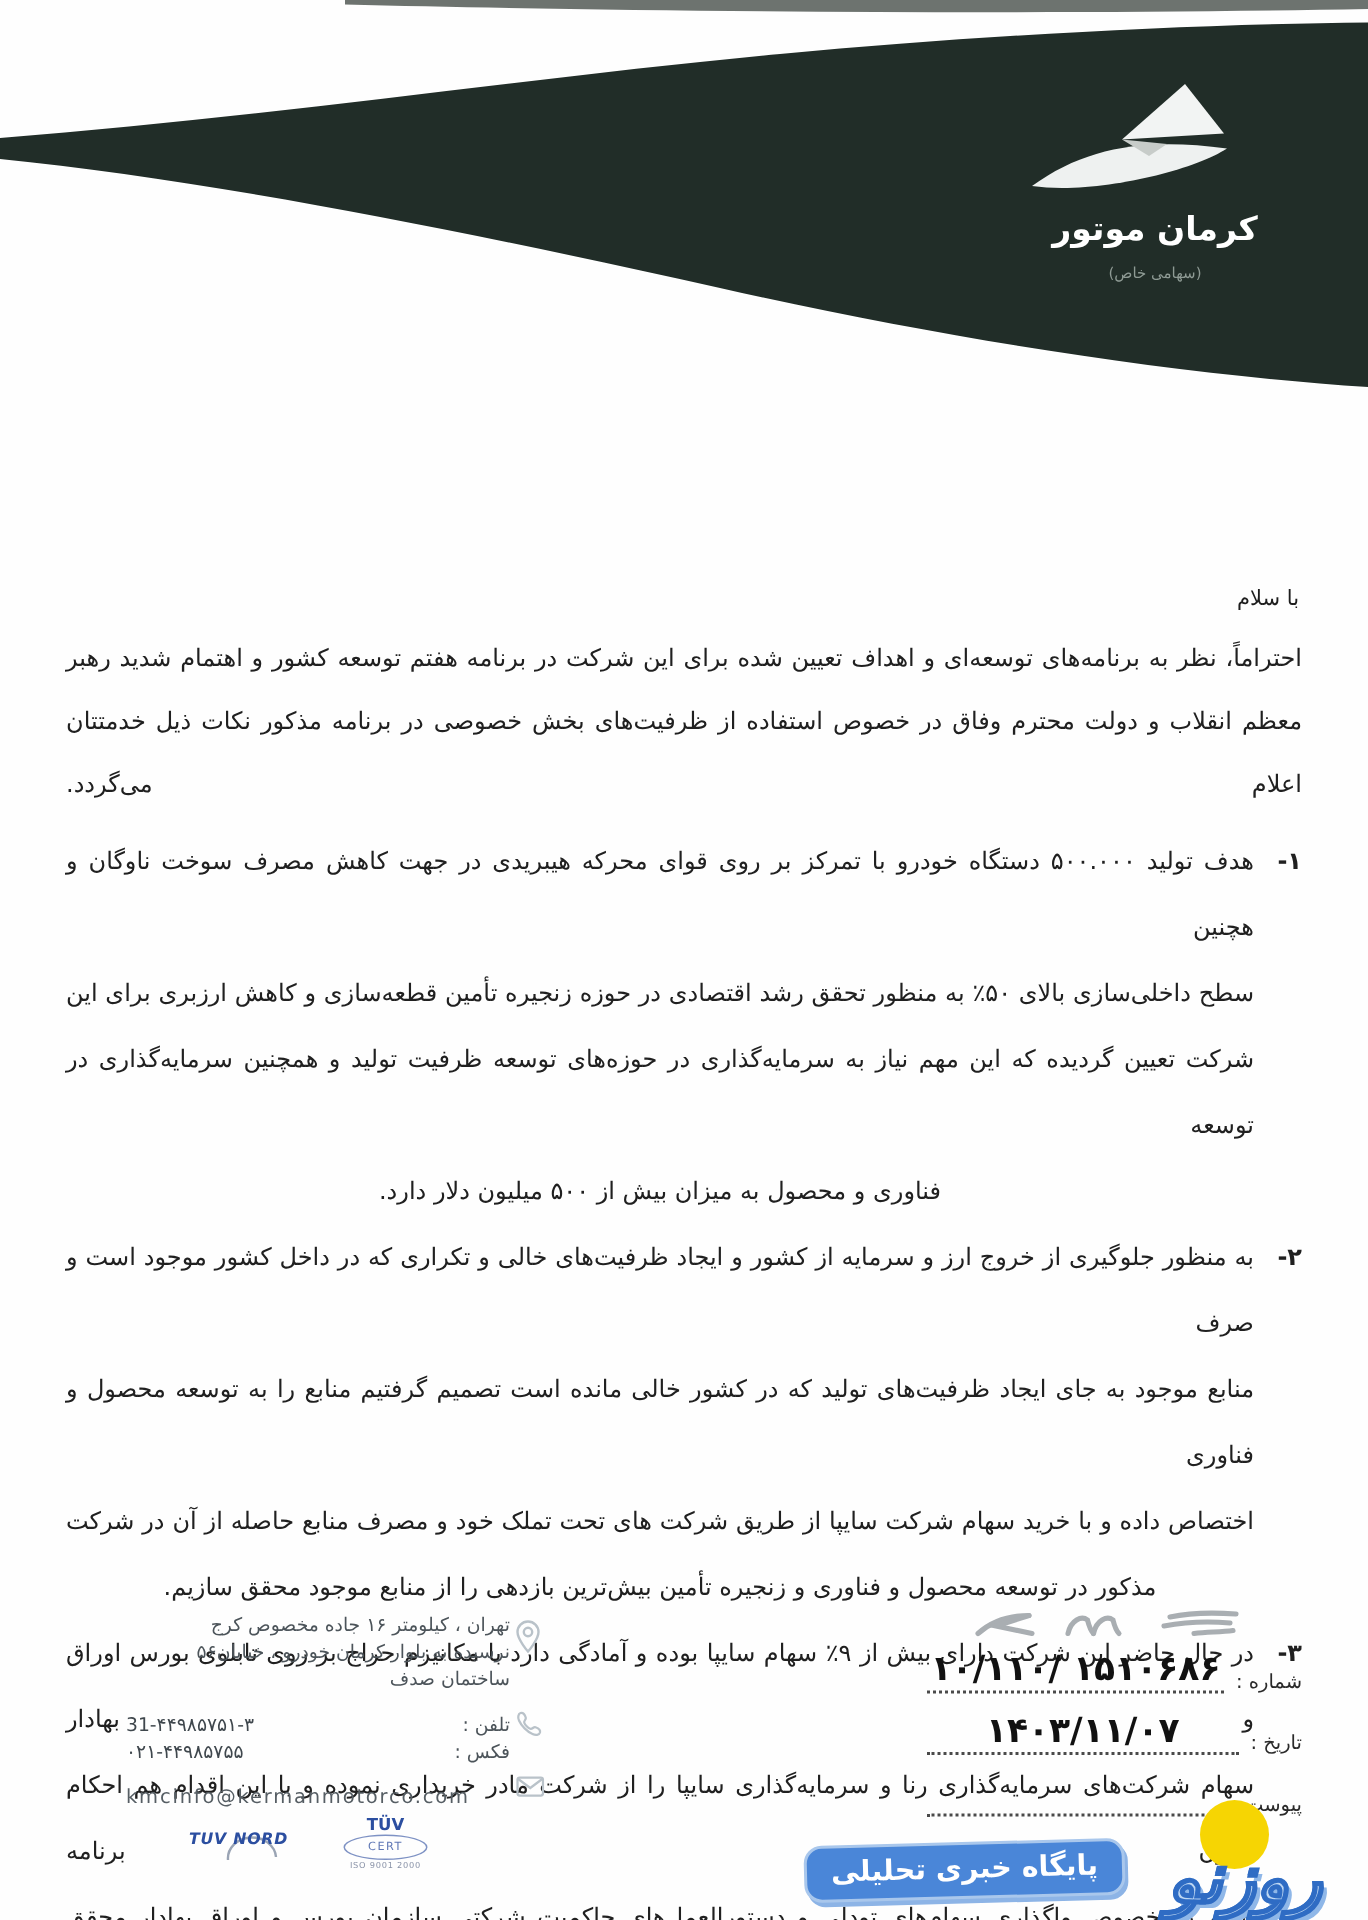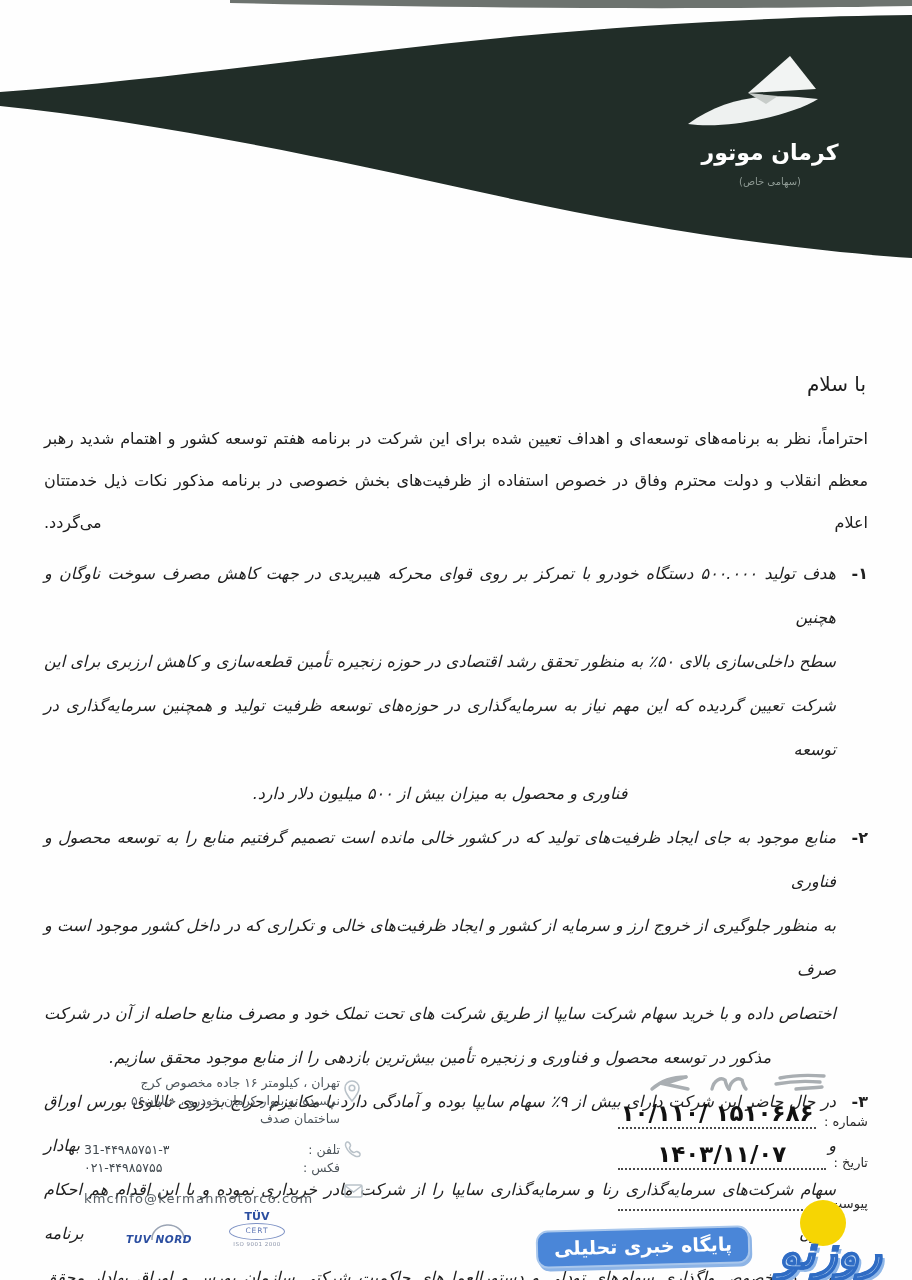--- a/index.html
+++ b/index.html
@@ -6,25 +6,25 @@
   .page{
     position:relative;width:912px;height:1280px;margin:0 auto;
     background:#fefefe;overflow:hidden;
     font-family:"DejaVu Sans", sans-serif;color:#1d1d1d;
   }
   
   .swoosh{position:absolute;top:0;left:0;width:912px;height:270px;}
   
   .recipient{position:absolute;right:44px;top:268px;direction:rtl;text-align:right;}
   .recipient .h{font-weight:bold;font-size:17px;line-height:24px;margin-bottom:23px;}
-  .salutation{position:absolute;right:46px;top:372px;direction:rtl;font-size:20px;}
+  .salutation{position:absolute;right:46px;top:391px;direction:rtl;font-size:14px;}
   
   .bodytext{position:absolute;right:44px;left:44px;top:418px;direction:rtl;font-size:16px;color:#202020;}
   .line{line-height:42px;}
-  .items .line{line-height:44px;font-style:italic;}
+  .items .line{line-height:44px;}
   .j{text-align:justify;text-align-last:justify;}
   .c{text-align:center;text-align-last:center;}
   .items{margin-top:8px;}
   .item{position:relative;padding-right:32px;}
   .item-num{position:absolute;right:0;top:0;line-height:44px;font-weight:bold;font-size:16px;}
   
   .contact{position:absolute;left:84px;top:1074px;width:256px;direction:rtl;color:#4c545a;}
   .addr{font-size:12.5px;line-height:18px;text-align:right;}
   .phones{margin-top:13px;font-size:12.5px;}
   .phone-row{display:flex;justify-content:space-between;line-height:18px;}
@@ -32,21 +32,21 @@
   .email{margin-top:14px;direction:ltr;text-align:left;font-size:13px;letter-spacing:1.2px;color:#565e64;}
   .side-icons{position:absolute;left:344px;top:1078px;width:22px;}
   .side-icons .ic{display:block;margin-bottom:0;color:#b9c2c9;}
   .ic-pin{margin-top:2px;}
   .ic-phone{margin-top:38px;}
   .ic-mail{margin-top:26px;}
   
   .certs{position:absolute;left:126px;top:1212px;display:flex;align-items:flex-start;gap:28px;}
   .tuvnord{position:relative;width:72px;height:38px;}
   .tuvnord .arc{position:absolute;top:0;left:22px;}
-  .tuvnord .txt{position:absolute;bottom:5px;left:0;font-size:10.5px;font-weight:bold;font-style:italic;color:#2b4ea0;letter-spacing:.5px;}
+  .tuvnord .txt{position:absolute;bottom:18px;left:0;font-size:10.5px;font-weight:bold;font-style:italic;color:#2b4ea0;letter-spacing:.5px;}
   .tuvcert{width:62px;text-align:center;color:#2b4ea0;}
   .tuvcert .t1{font-size:11px;font-weight:bold;line-height:10px;}
   .tuvcert .oval{margin:1px auto 0;width:54px;height:15px;border:1px solid #7e92c4;border-radius:50%;font-size:7.5px;line-height:14px;color:#5f77b5;letter-spacing:1px;}
   .tuvcert .t2{font-size:5.5px;color:#8a93a8;letter-spacing:.5px;margin-top:1px;}
   
   .refblock{position:absolute;right:44px;top:1070px;width:250px;direction:rtl;}
   .kmc{display:block;margin:0 auto 4px auto;}
   .ref-row{display:flex;align-items:flex-end;margin-top:26px;}
   .ref-row.first{margin-top:18px;}
   .ref-label{font-size:13px;color:#2a2a2a;white-space:nowrap;margin-left:8px;}
@@ -96,22 +96,22 @@
     <div class="items">
       <div class="item">
         <span class="item-num">۱-</span>
         <div class="line j">هدف تولید ۵۰۰.۰۰۰ دستگاه خودرو با تمرکز بر روی قوای محرکه هیبریدی در جهت کاهش مصرف سوخت ناوگان و هچنین</div>
         <div class="line j">سطح داخلی‌سازی بالای ۵۰٪ به منظور تحقق رشد اقتصادی در حوزه زنجیره تأمین قطعه‌سازی و کاهش ارزبری برای این</div>
         <div class="line j">شرکت تعیین گردیده که این مهم نیاز به سرمایه‌گذاری در حوزه‌های توسعه ظرفیت تولید و همچنین سرمایه‌گذاری در توسعه</div>
         <div class="line c">فناوری و محصول به میزان بیش از ۵۰۰ میلیون دلار دارد.</div>
       </div>
       <div class="item">
         <span class="item-num">۲-</span>
+        <div class="line j">به منظور جلوگیری از خروج ارز و سرمایه از کشور و ایجاد ظرفیت‌های خالی و تکراری که در داخل کشور موجود است و صرف</div>
         <div class="line j">منابع موجود به جای ایجاد ظرفیت‌های تولید که در کشور خالی مانده است تصمیم گرفتیم منابع را به توسعه محصول و فناوری</div>
-        <div class="line j">به منظور جلوگیری از خروج ارز و سرمایه از کشور و ایجاد ظرفیت‌های خالی و تکراری که در داخل کشور موجود است و صرف</div>
         <div class="line j">اختصاص داده و با خرید سهام شرکت سایپا از طریق شرکت های تحت تملک خود و مصرف منابع حاصله از آن در شرکت</div>
         <div class="line c">مذکور در توسعه محصول و فناوری و زنجیره تأمین بیش‌ترین بازدهی را از منابع موجود محقق سازیم.</div>
       </div>
       <div class="item">
         <span class="item-num">۳-</span>
         <div class="line j">در حال حاضر این شرکت دارای بیش از ۹٪ سهام سایپا بوده و آمادگی دارد با مکانیزم حراج بر روی تابلوی بورس اوراق و بهادار</div>
         <div class="line j">سهام شرکت‌های سرمایه‌گذاری رنا و سرمایه‌گذاری سایپا را از شرکت مادر خریداری نموده و با این اقدام هم احکام قانون برنامه</div>
         <div class="line j">هفتم در خصوص واگذاری سهام‌های تودلی و دستورالعمل‌های حاکمیت شرکتی سازمان بورس و اوراق بهادار محقق گردیده و</div>
 
       </div>

